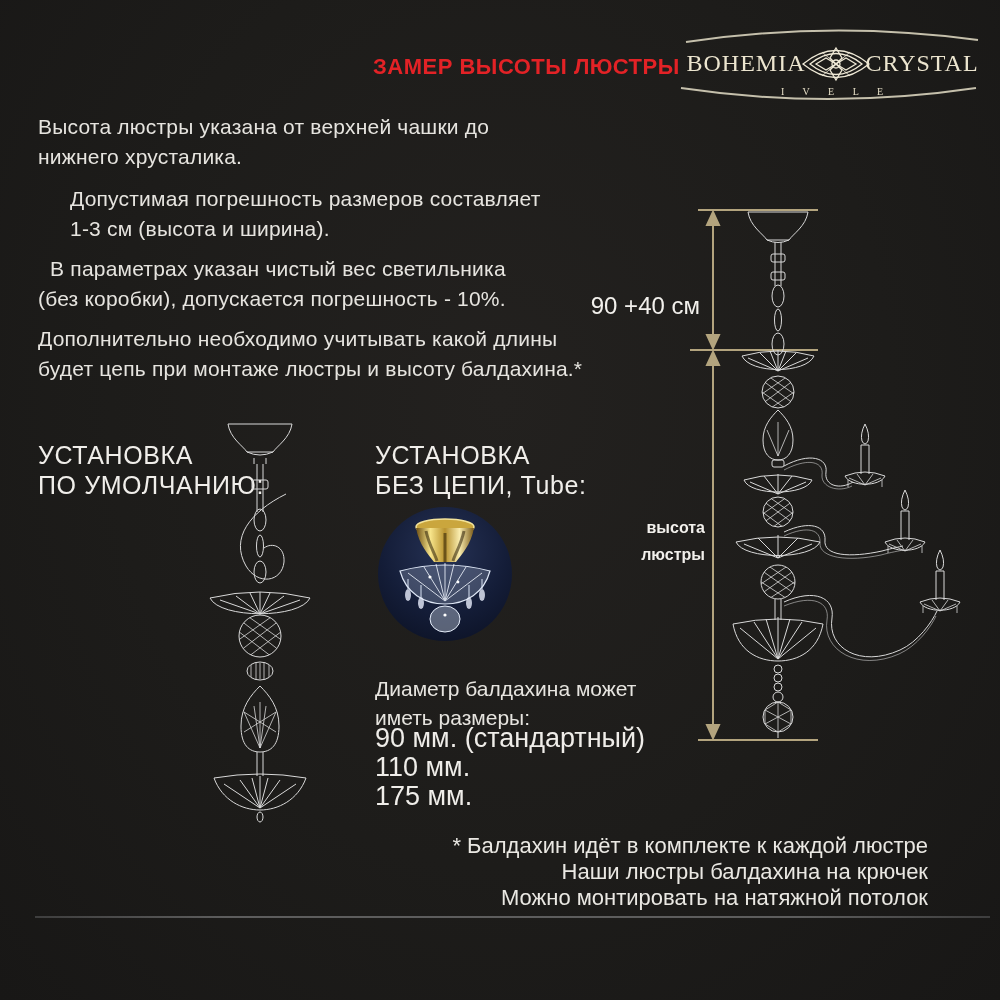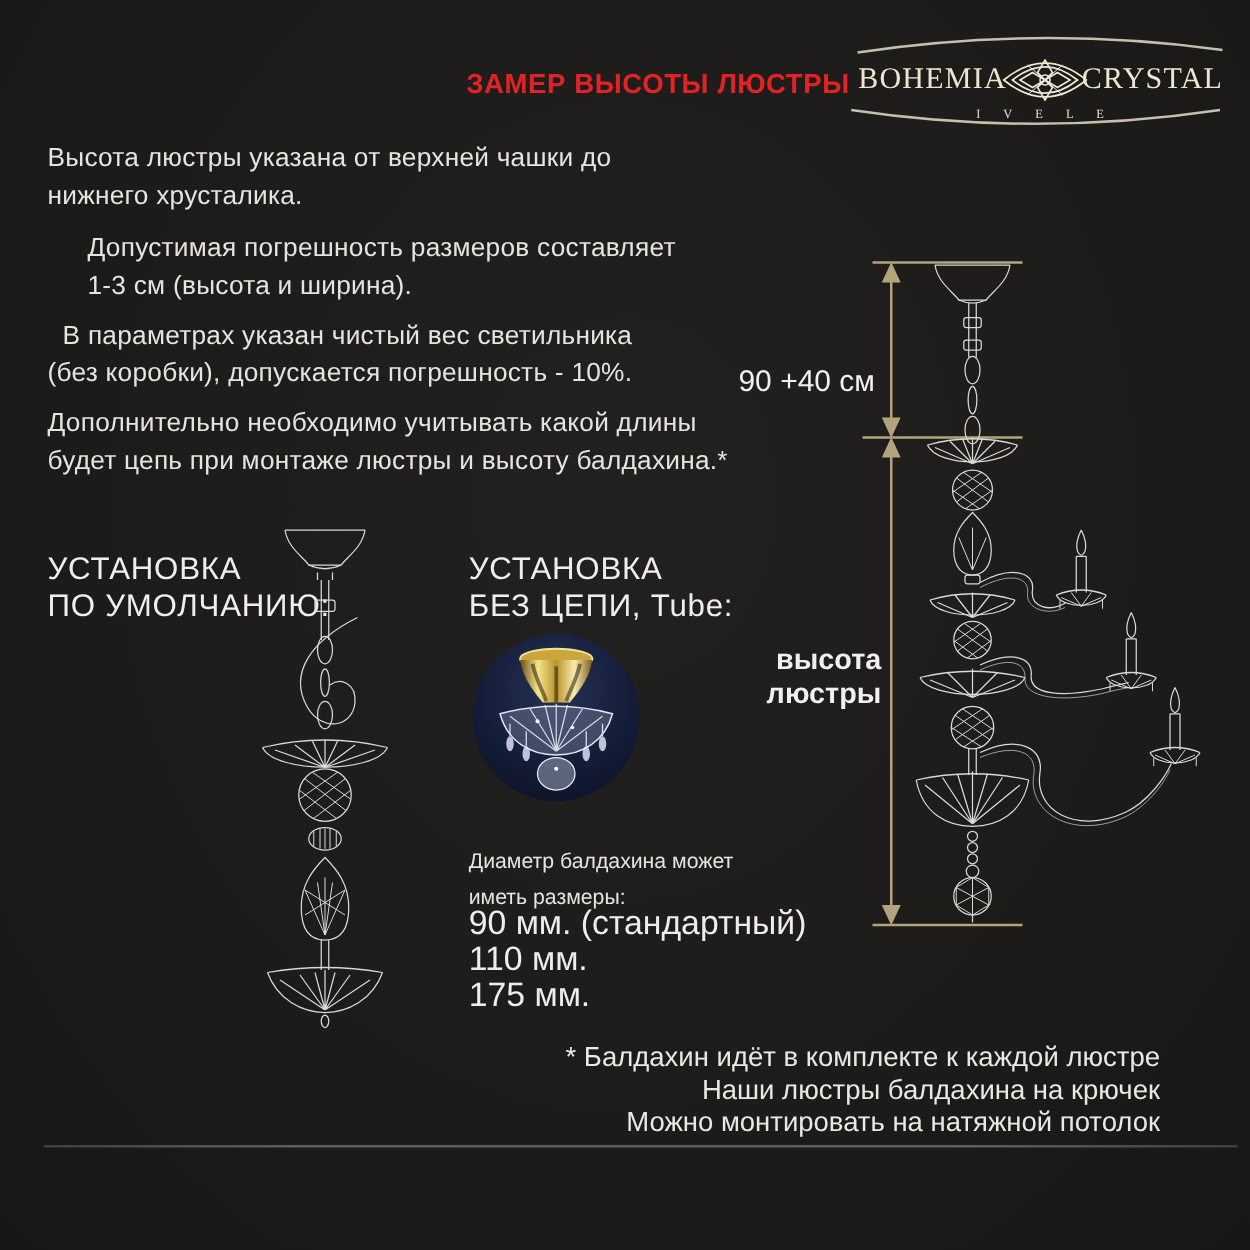--- a/index.html
+++ b/index.html
@@ -7,22 +7,22 @@
     position:relative;width:1000px;height:1000px;overflow:hidden;
     background:radial-gradient(ellipse at 50% 40%, #23211f 0%, #1d1c1a 55%, #181716 100%);
     font-family:"Liberation Sans", sans-serif;color:#e9e7e2;
   }
   .abs{position:absolute;}
   .pre{white-space:pre-line;}
   .title{font-size:22px;font-weight:bold;letter-spacing:.5px;color:#e32226;}
   .para{font-size:21px;line-height:30px;color:#e6e4df;letter-spacing:.2px;}
   .heading{font-size:25px;line-height:30px;color:#f0eeea;letter-spacing:.6px;}
   .measure-label{font-size:24px;color:#f2f0ec;text-align:right;margin-top:20px;}
-  .height-label{font-size:23px;font-weight:bold;line-height:27px;color:#f2f0ec;text-align:right;}
-  .canopy-intro{font-size:17px;line-height:29px;color:#e6e4df;}
+  .height-label{font-size:16px;font-weight:bold;line-height:27px;color:#f2f0ec;text-align:right;}
+  .canopy-intro{font-size:21px;line-height:29px;color:#e6e4df;}
   .size-line{font-size:27px;line-height:29px;color:#efede9;}
   .footnote{font-size:22px;line-height:26px;color:#eae8e3;text-align:right;}
   .logo-word{font-family:"Liberation Serif", serif;font-size:24px;color:#ece5cf;letter-spacing:1px;text-align:center;}
   .logo-sub{font-family:"Liberation Serif", serif;font-size:10px;color:#e5dec6;letter-spacing:8px;text-align:center;}
   .divider{background:linear-gradient(90deg,#3e3e3e,#5d5d5d 20%,#5d5d5d 80%,#3e3e3e);height:2px;}
   .photo-circle{
     width:134px;height:134px;border-radius:50%;overflow:hidden;
     background:radial-gradient(circle at 50% 32%, #263255 0%, #141d38 55%, #0a0f20 100%);
   }
   svg{display:block;}

